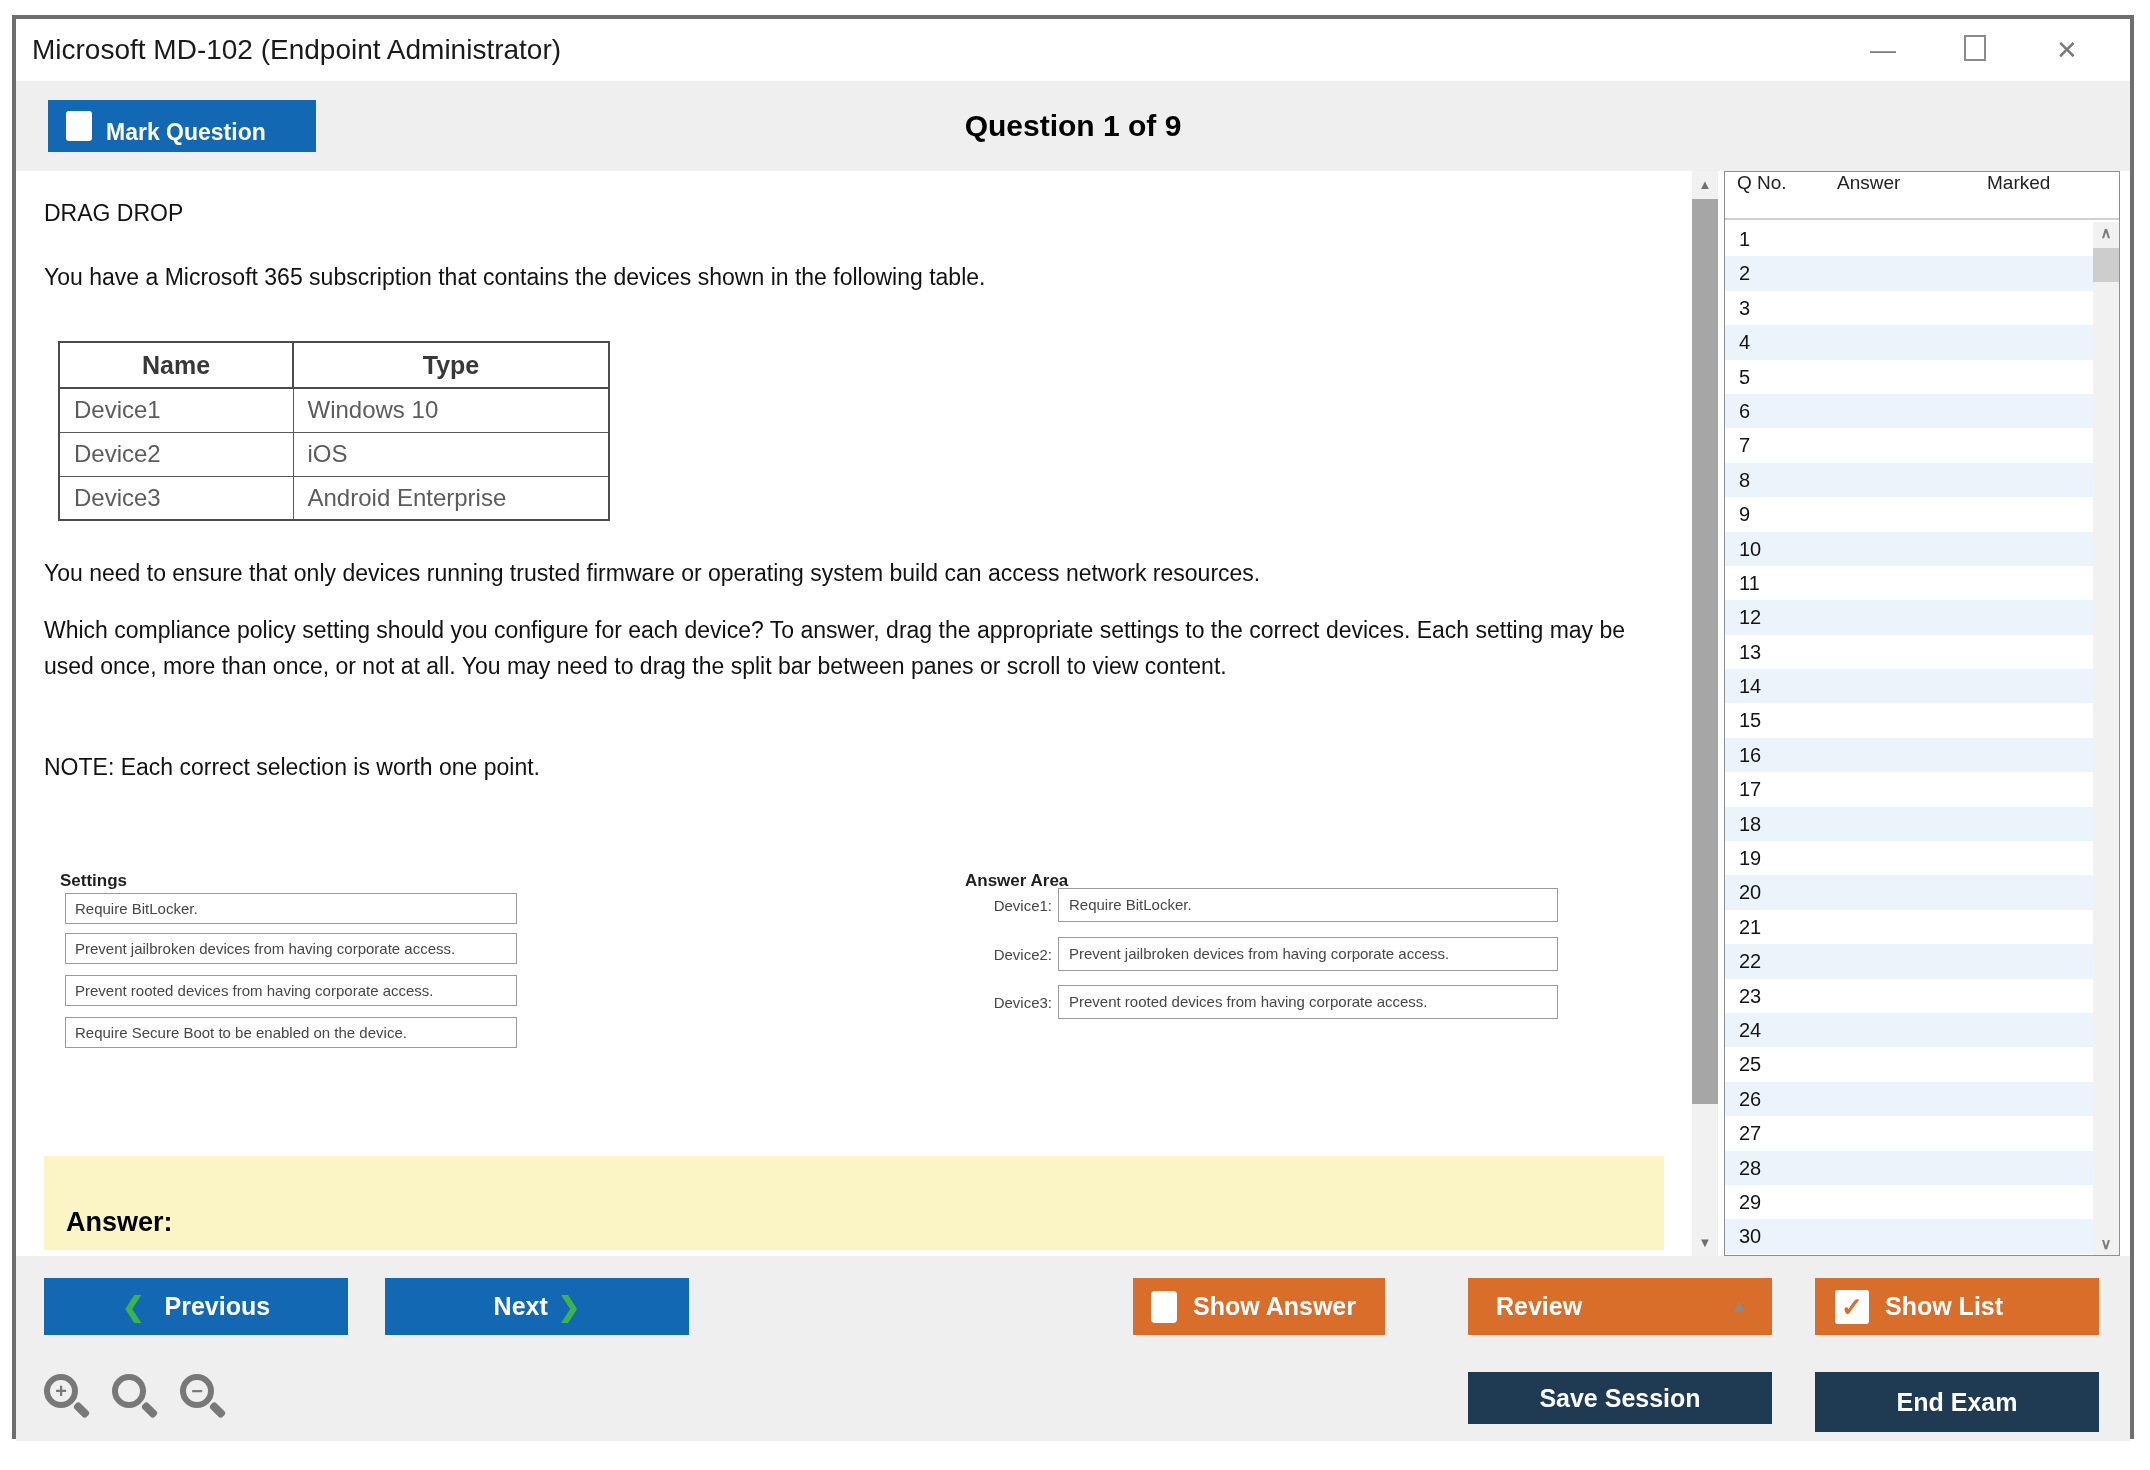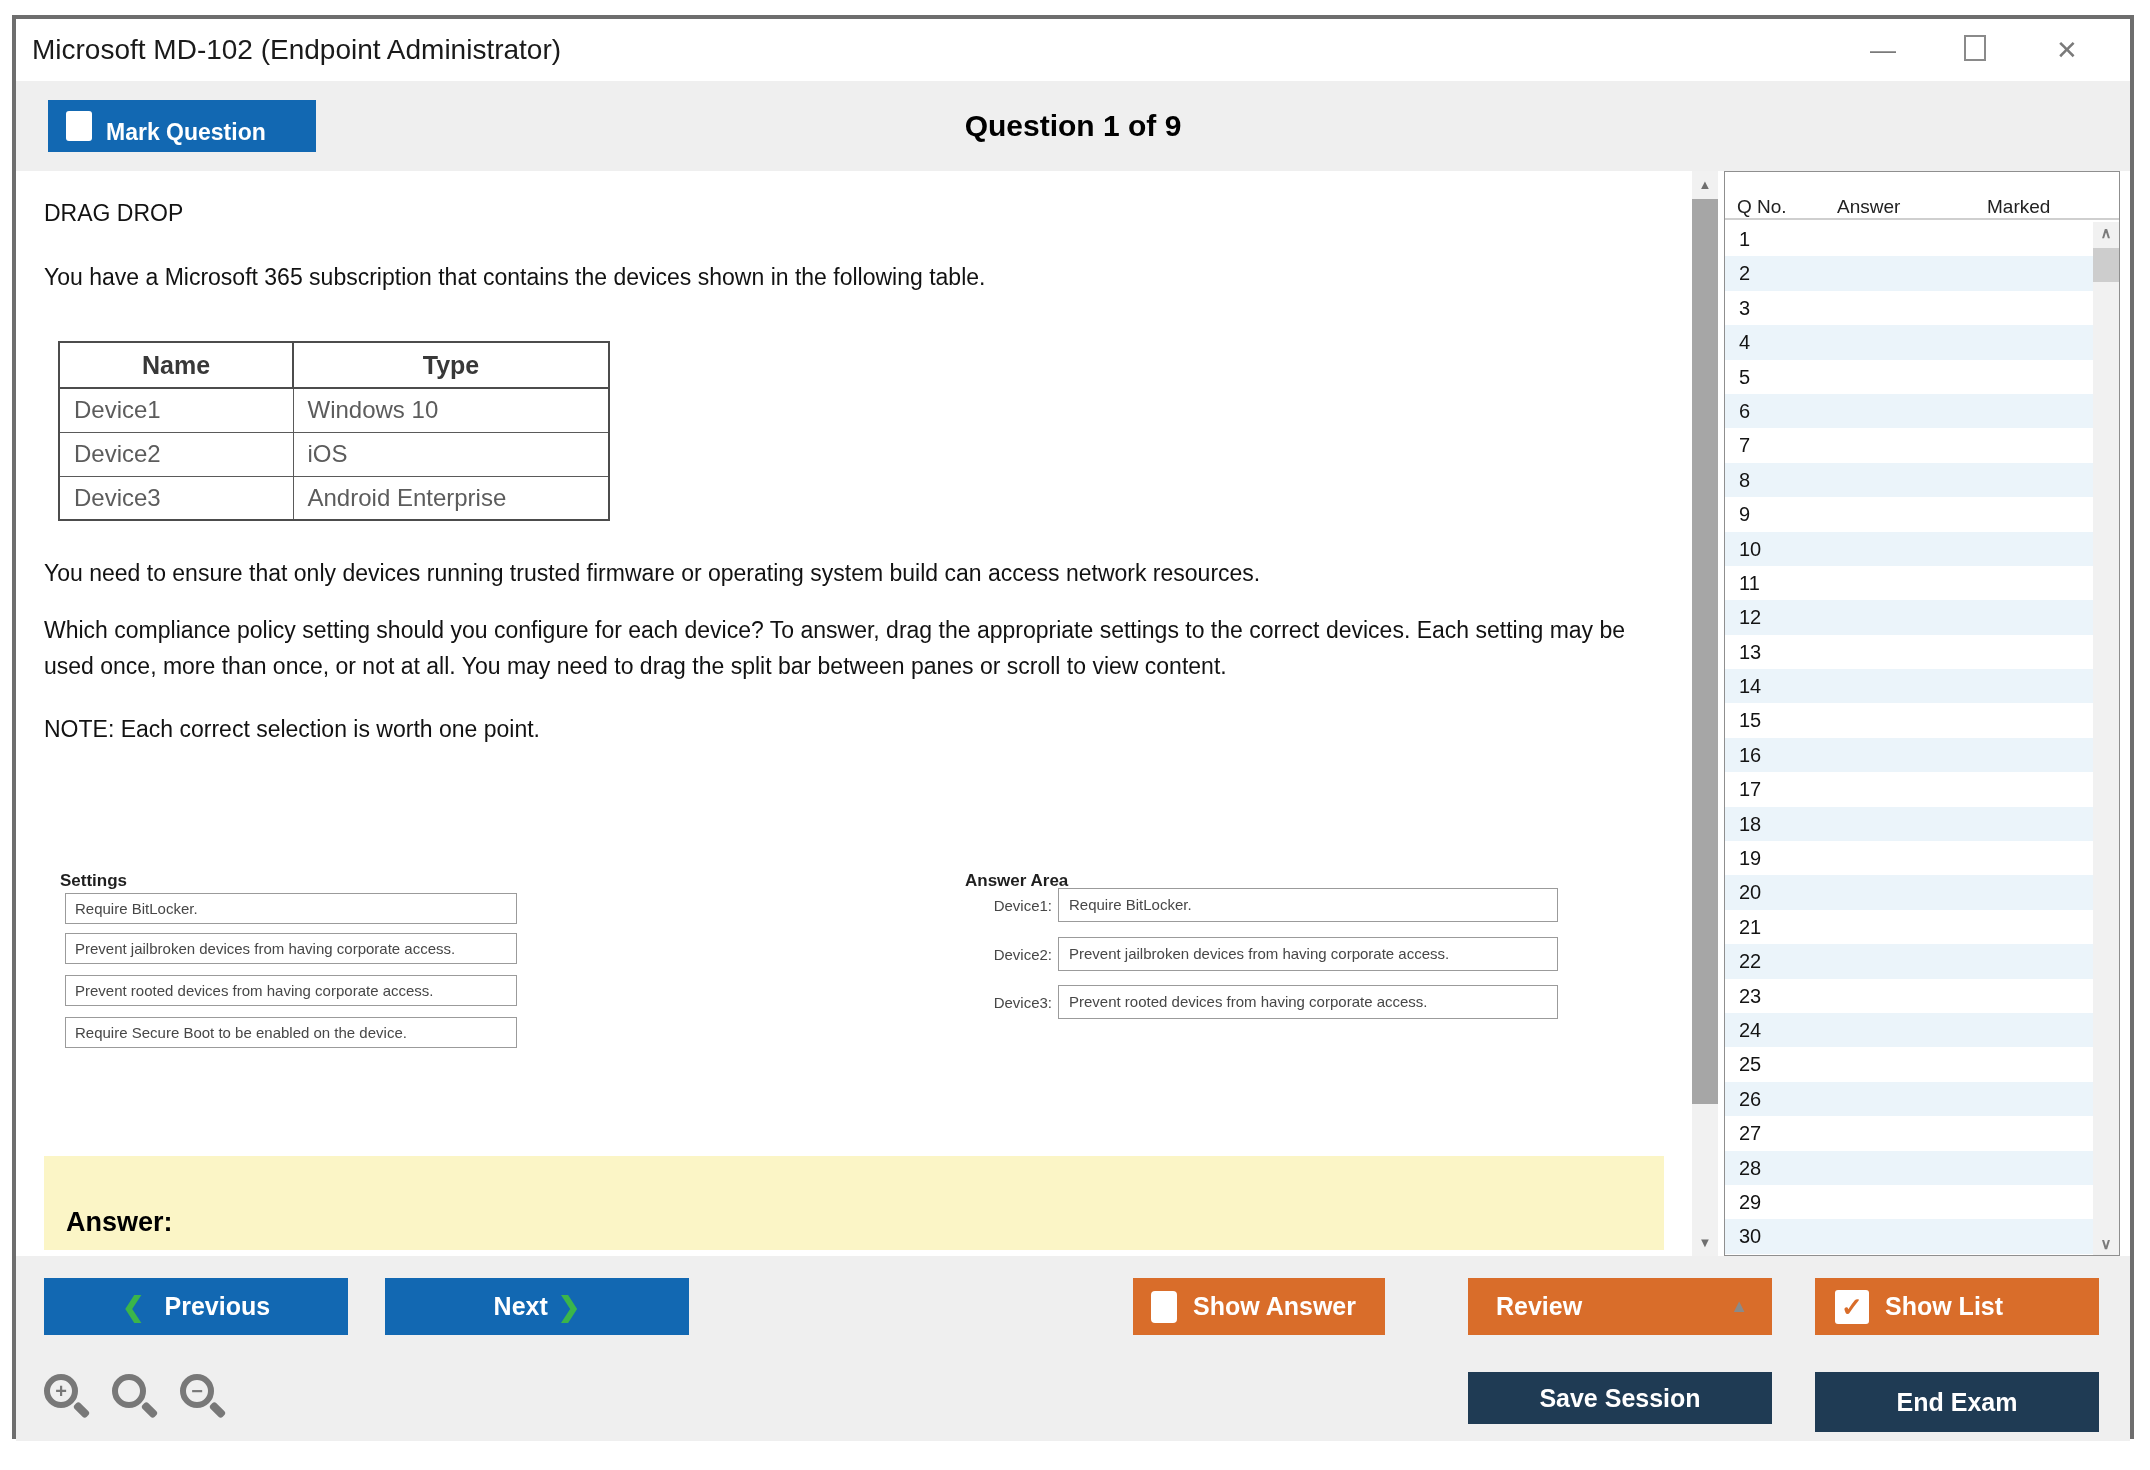--- a/index.html
+++ b/index.html
@@ -29,21 +29,21 @@
 
   
   .main { position:absolute; left:0; top:152px; width:100%; height:1085px; background:#fff; }
   .content { position:absolute; left:0; top:0; width:1916px; height:1085px; background:#fff;border-radius:9px; }
 
   .para { position:absolute; font-size:23px; color:#121212; line-height:36px; width:1615px; }
   .kind { top:24px; left:28px; }
   .intro { top:88px; left:28px; }
   .requirement { top:384px; left:28px; }
   .instructions { top:441px; left:28px; }
-  .note { top:540px; left:28px; }
+  .note { top:578px; left:28px; }
 
   
   .dev-table { position:absolute; left:42px; top:170px; border-collapse:collapse;
                border:2px solid #4c4c4c; }
   .dev-table th { width:234px; height:46px; border:2px solid #4c4c4c; font-size:25px;
                   color:#383838; font-weight:bold; text-align:center; }
   .dev-table th + th { width:316px; }
   .dev-table td { height:44px; border:1px solid #5a5a5a; font-size:24px; color:#5c5c5c;
                   padding-left:14px; }
 
@@ -69,21 +69,21 @@
                   color:#6f6f6f; cursor:pointer; }
   .vscroll .arr.up { top:6px; }
   .vscroll .arr.down { bottom:6px; }
   .vscroll .thumb { position:absolute; left:0; top:28px; width:100%; height:905px;
                     background:#a6a6a6; cursor:pointer; }
 
   
   .sidebar { position:absolute; left:1708px; top:0; width:396px; height:1085px;
              border:1px solid #8f8f8f; background:#fff; }
   .sb-header { position:absolute; left:0; top:0; width:100%; height:48px; background:#fff;
-               border-bottom:2px solid #cfcfcf; display:flex; align-items:flex-end;
+               border-bottom:2px solid #cfcfcf; display:flex; align-items:flex-start;
                font-size:19px; color:#222; }
   .sb-h1 { padding-left:12px; width:112px; }
   .sb-h2 { width:150px; }
   .sb-h3 { width:auto; }
   .sb-list { position:absolute; left:0; top:50px; right:0; bottom:0; overflow:hidden; }
   .qrow { height:34.4px; line-height:34.4px; padding-left:14px; font-size:20px; color:#141414;
           cursor:pointer; }
   .qrow:nth-child(even) { background:#ebf4fa; }
   .sb-scroll { position:absolute; right:0; top:50px; width:26px; bottom:0; background:#f1f1f1; }
   .sb-scroll .arr { position:absolute; left:0; width:100%; text-align:center; font-size:15px;

